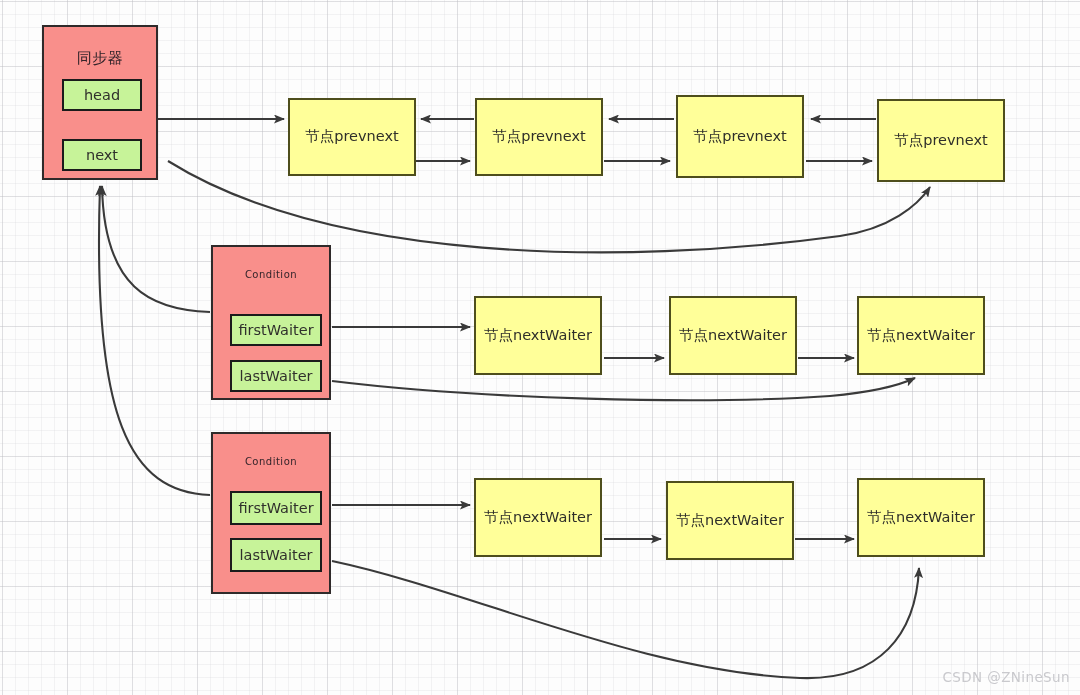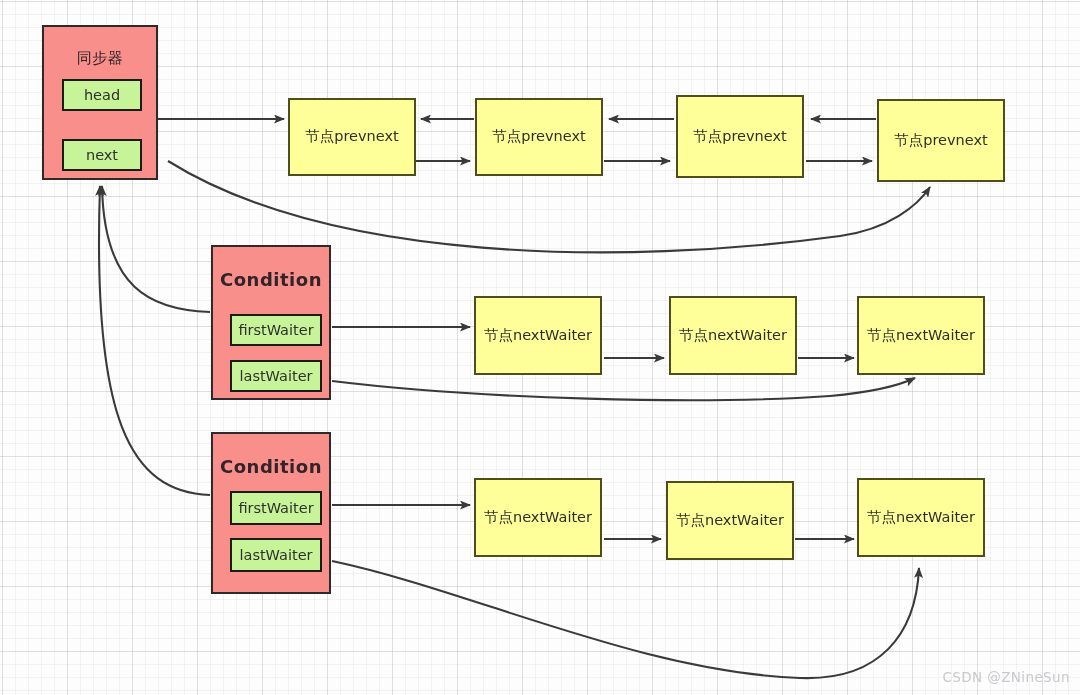--- a/index.html
+++ b/index.html
@@ -40,22 +40,22 @@
     z-index: 2;
   }
   .sync-box, .cond-box {
     background: #f98f8b;
     border: 2px solid #2f2a2a;
     align-items: center;
     justify-content: flex-start;
   }
   .sync-title, .cond-title {
     color: #33242a;
-    font-size: 18px;
-    font-weight: bold;
+    font-size: 10px;
+    font-weight: normal;
     letter-spacing: 0.5px;
   }
   .sync-title { font-size: 15px; font-weight: normal; }
   .field-box {
     box-sizing: border-box;
     background: #c7f399;
     border: 2px solid #1b1b1b;
     display: flex;
     align-items: center;
     justify-content: center;

